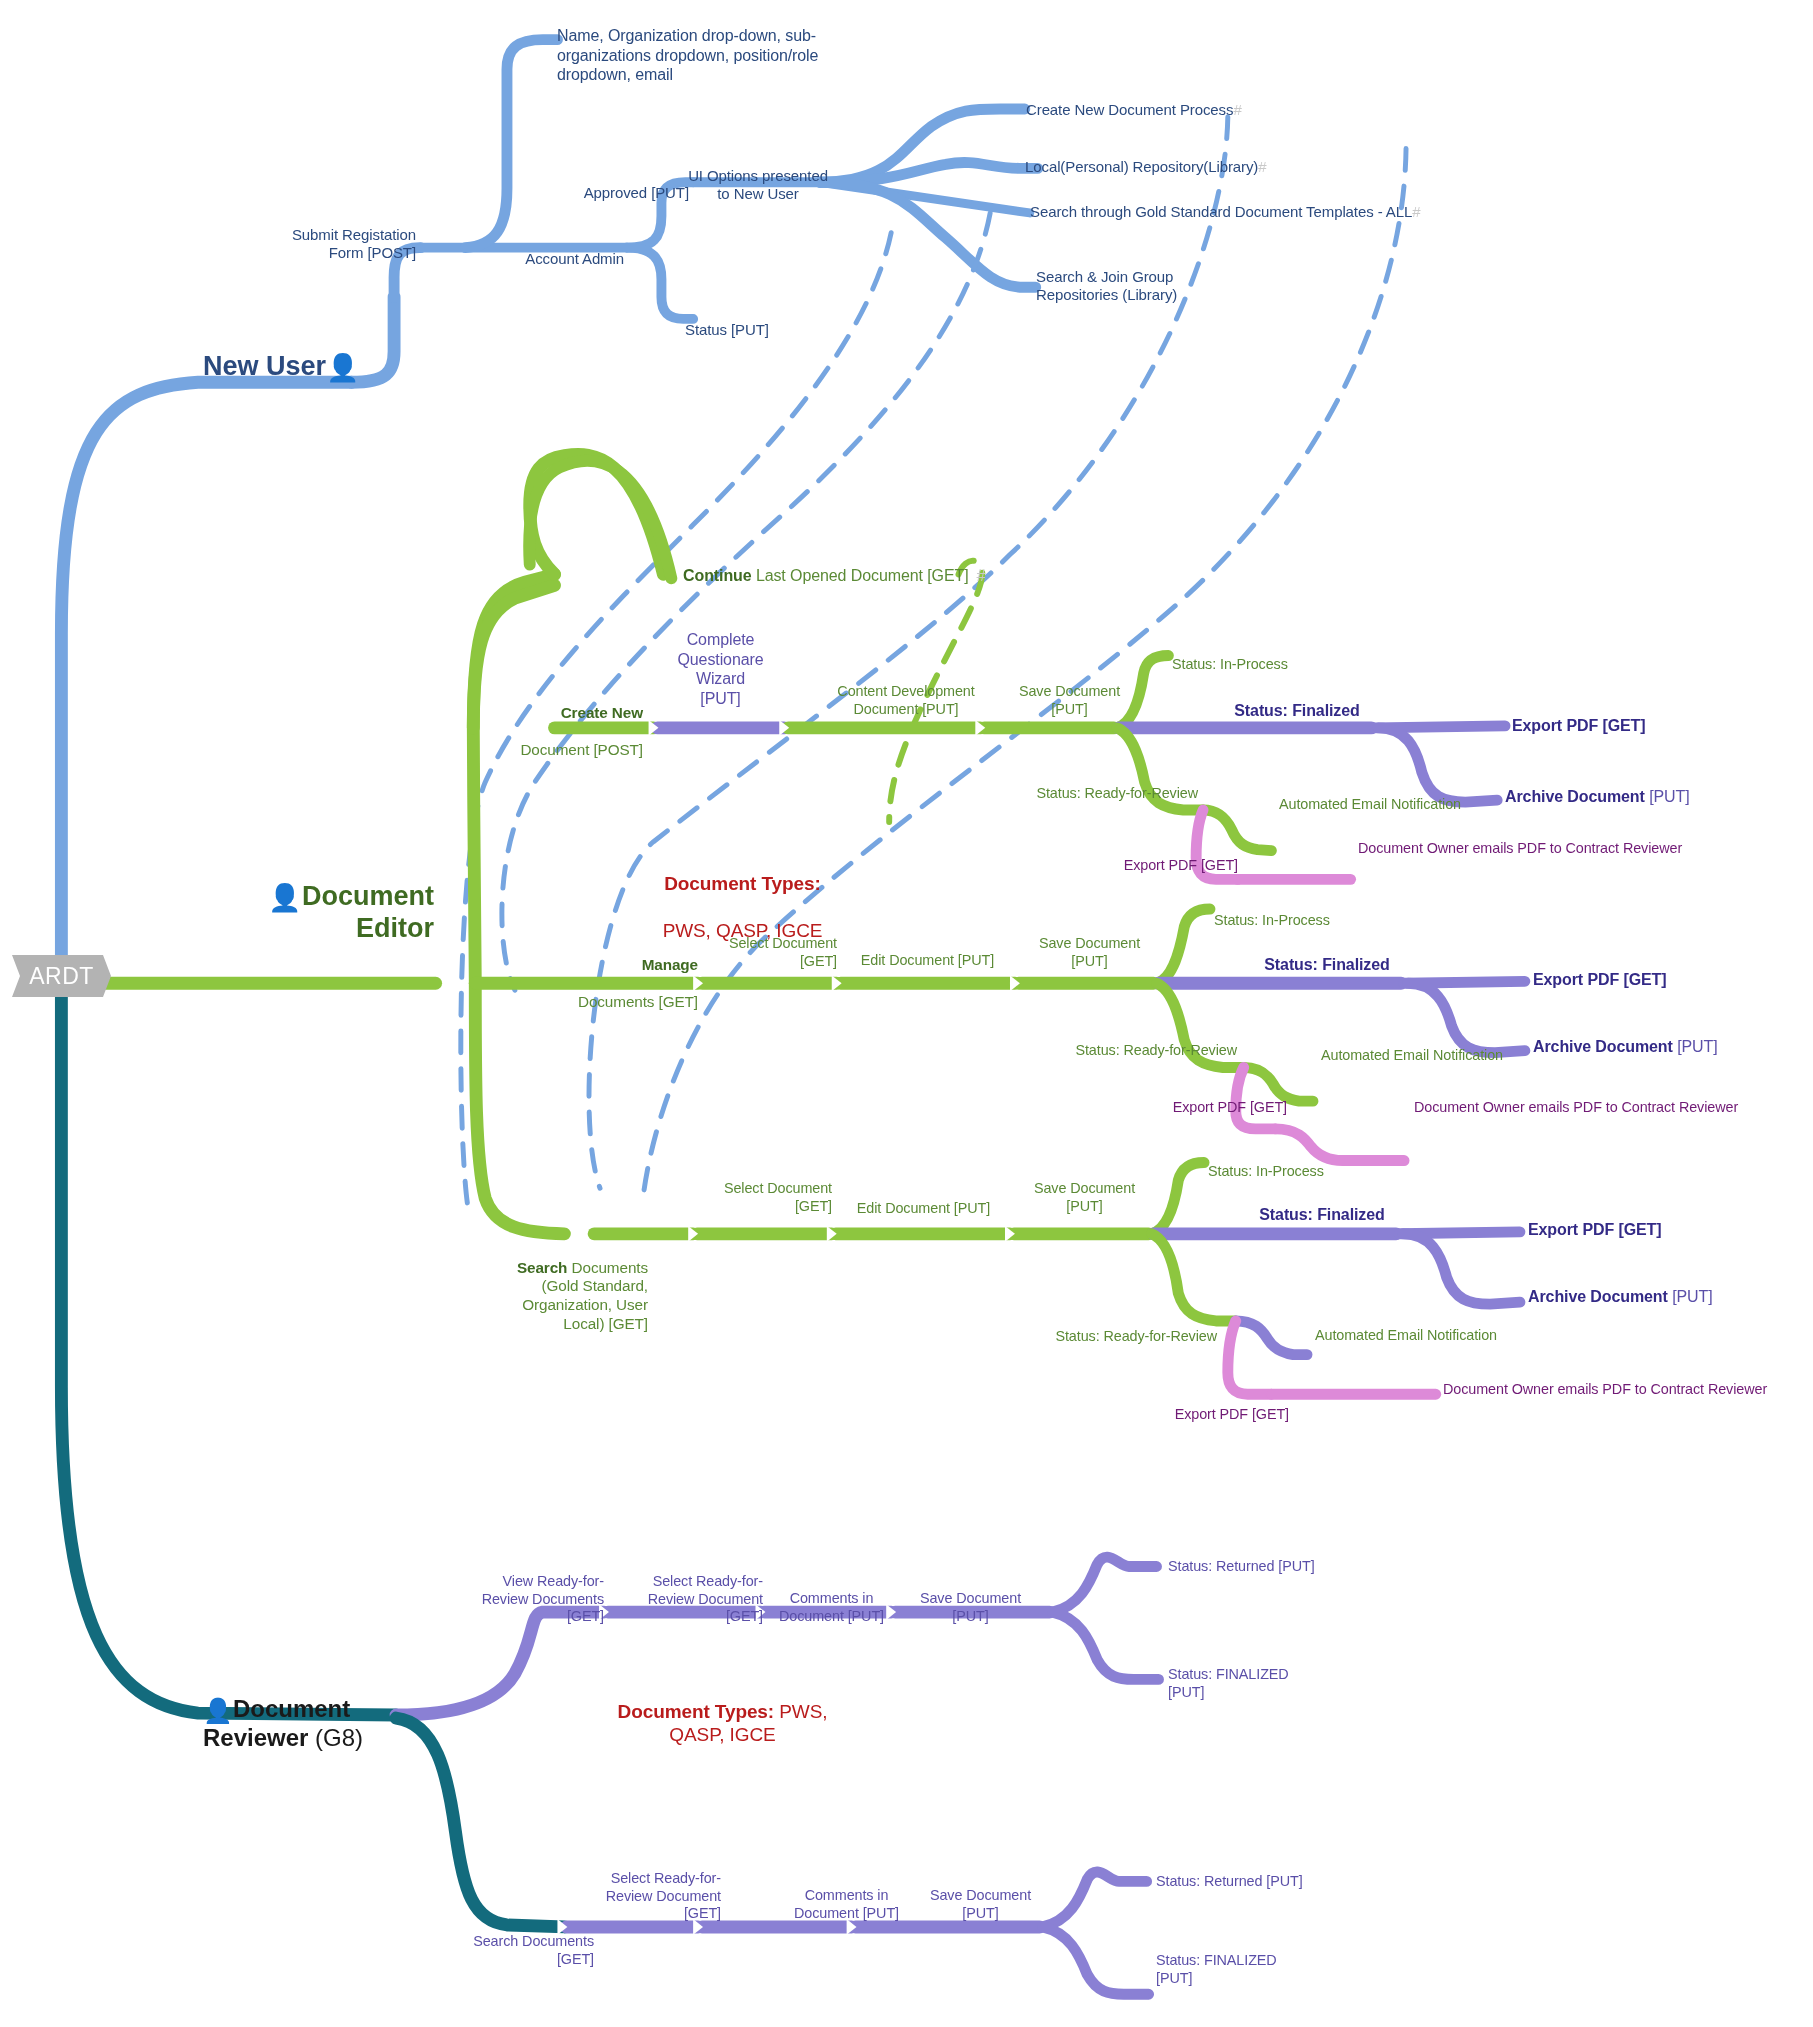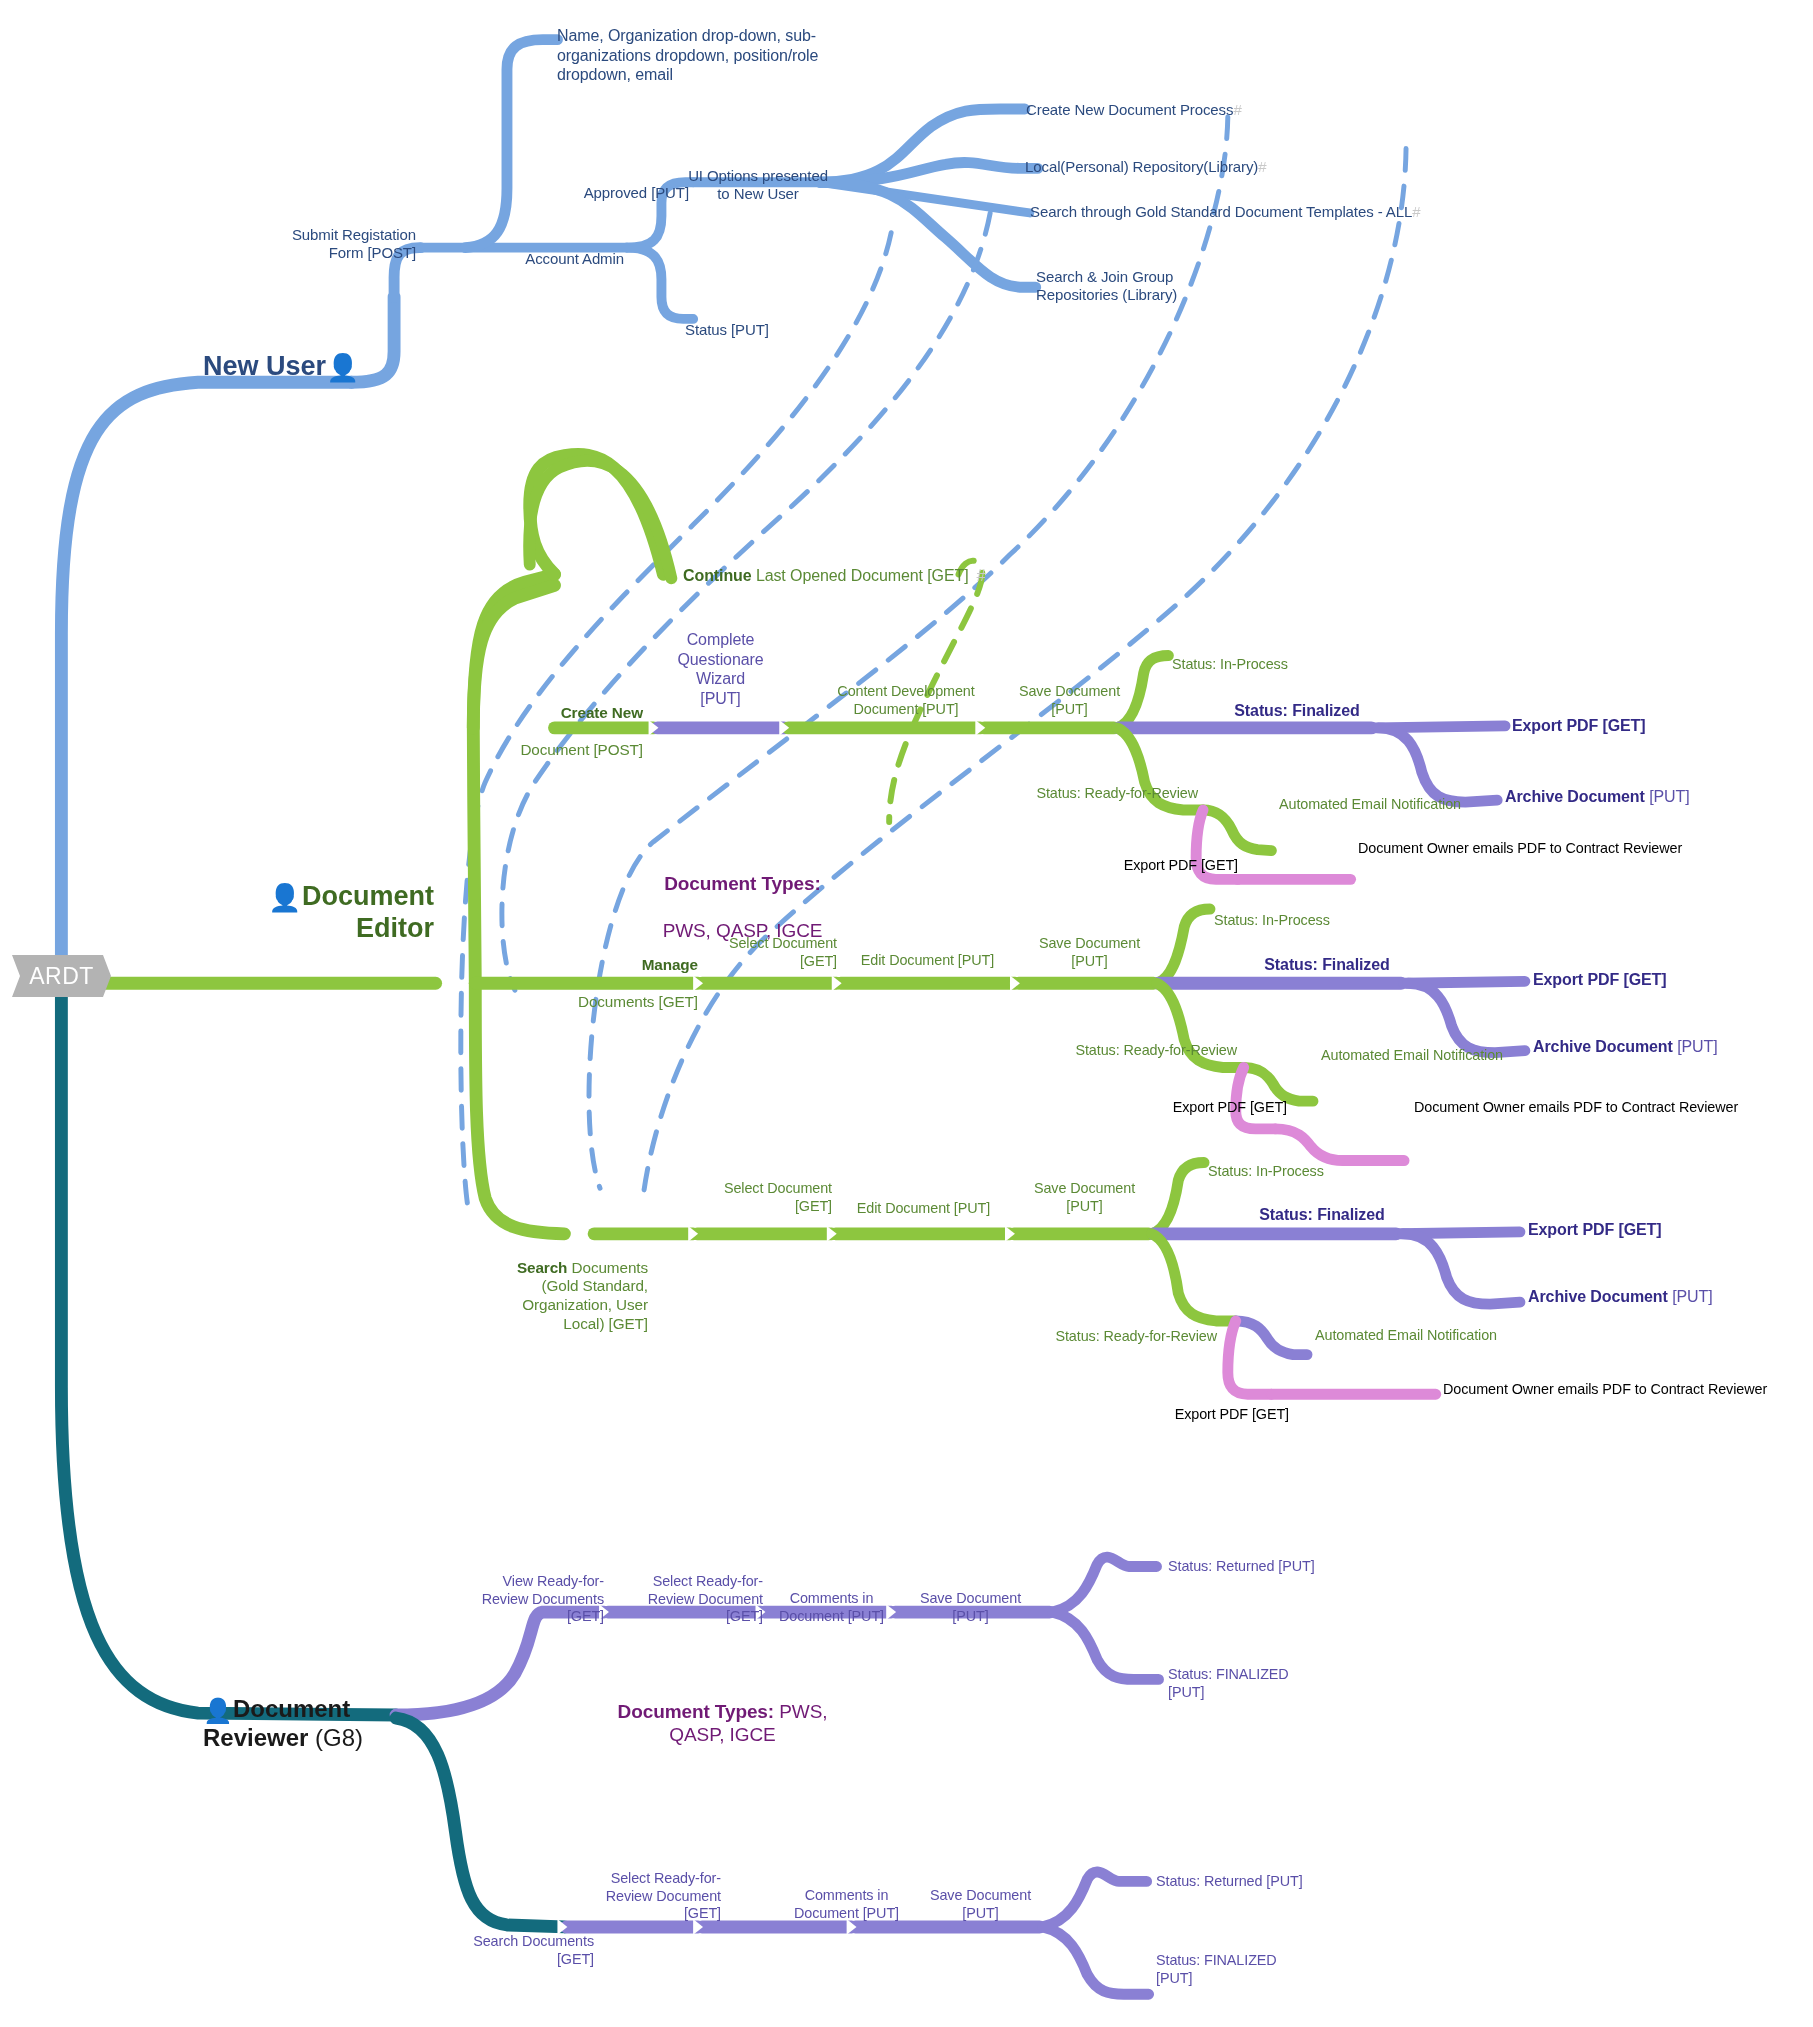--- a/index.html
+++ b/index.html
@@ -29,22 +29,22 @@
     letter-spacing: -0.1px;
   }
   .r  { text-align: right; }
   .l  { text-align: left; }
   .c  { text-align: center; }
   .blue   { color: #2b4a7e; }
   .green  { color: #5b8a35; }
   .dgreen { color: #3f6b22; font-weight: bold; }
   .purple { color: #5a4fa8; }
   .dpurple{ color: #332a86; font-weight: bold; }
-  .pink   { color: #000000; }
-  .gray   { color: #701a75; }
+  .pink   { color: #701a75; }
+  .gray   { color: #b91c1c; }
   .hash   { color: #c9c9c9; font-weight: normal; }
   .role {
     position: absolute;
     font-weight: bold;
     line-height: 1.12;
   }
   .role .ic {
     font-size: 1.0em;
     color: #2f3338;
     vertical-align: -2px;

